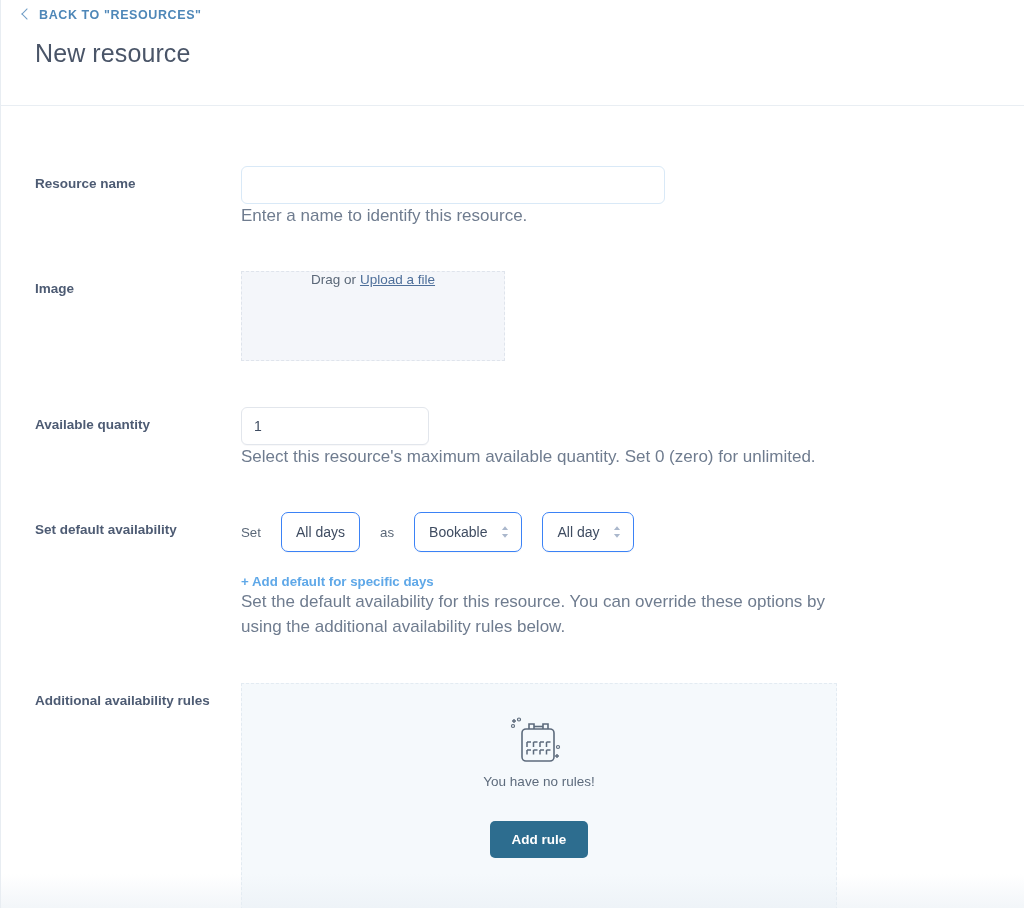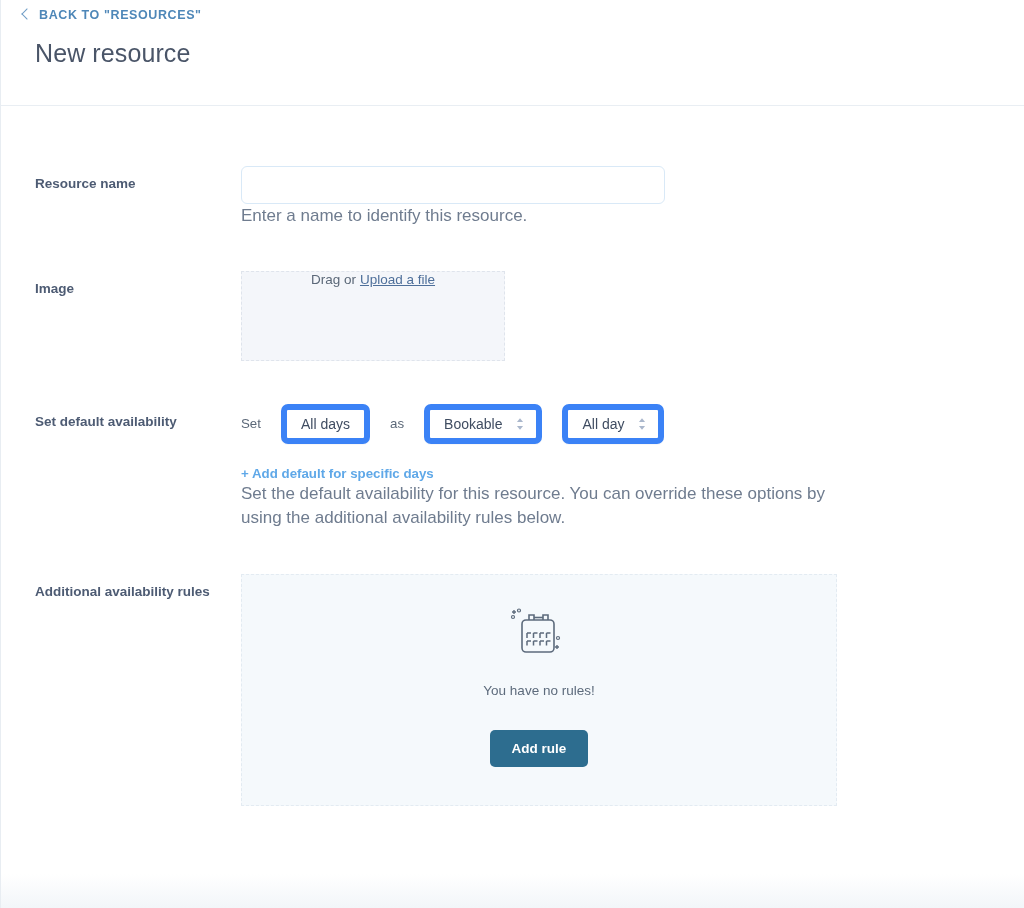--- a/index.html
+++ b/index.html
@@ -134,21 +134,21 @@
     align-items: center;
     gap: 20px;
   }
   .inline-word {
     font-size: 13.3px;
     color: #5b6878;
   }
   .select-box {
     position: relative;
     height: 40px;
-    border: 6px solid #3b82f6;
+    border: 1px solid #3b82f6;
     border-radius: 7px;
     background: #fff;
     display: inline-flex;
     align-items: center;
     font-size: 14px;
     color: #3f4c61;
     padding: 0 14px;
     box-shadow: 0 1px 1px rgba(20,40,70,0.035);
     cursor: pointer;
     white-space: nowrap;
@@ -182,21 +182,20 @@
     height: 232px;
     background: #f5f9fc;
     border: 1px dashed #e3ebf2;
     display: flex;
     flex-direction: column;
     align-items: center;
     padding-top: 32px;
   }
   .empty-icon { width: 66px; height: 58px; display: block; }
   .empty-text {
-    margin-top: 18px;
     font-size: 13.5px;
     color: #5d6b7c;
   }
   .btn-primary {
     margin-top: 32px;
     background: #2d6d8f;
     color: #ffffff;
     border: none;
     border-radius: 5px;
     font-family: "Liberation Sans", sans-serif;
@@ -243,20 +242,27 @@
     <div class="field-row row-gap-2">
       <div class="field-label">Image</div>
       <div class="field-control">
         <div class="dropzone">
           <span>Drag or</span>
           <span class="upload-link">Upload a file</span>
         </div>
       </div>
     </div>
 
+    <div class="field-row row-gap-3">
+      <div class="field-label">Available quantity</div>
+      <div class="field-control">
+        <input class="text-input qty" type="text" value="1" style="">
+        <div class="help-text">Select this resource's maximum available quantity. Set 0 (zero) for unlimited.</div>
+      </div>
+    </div>
 
     <div class="field-row row-gap-4">
       <div class="field-label">Set default availability</div>
       <div class="field-control">
         <div class="avail-line">
           <span class="inline-word">Set</span>
           <div class="select-box sel-days">
             <span>All days</span>
           </div>
           <span class="inline-word">as</span>

